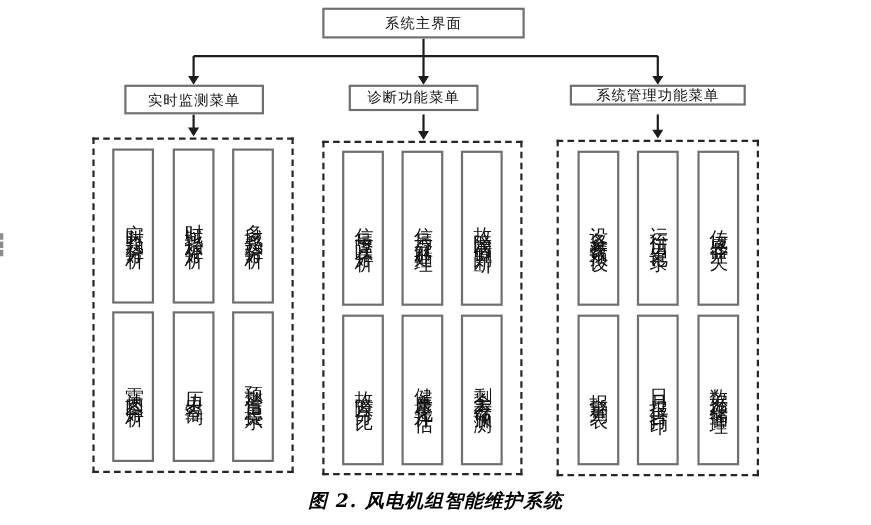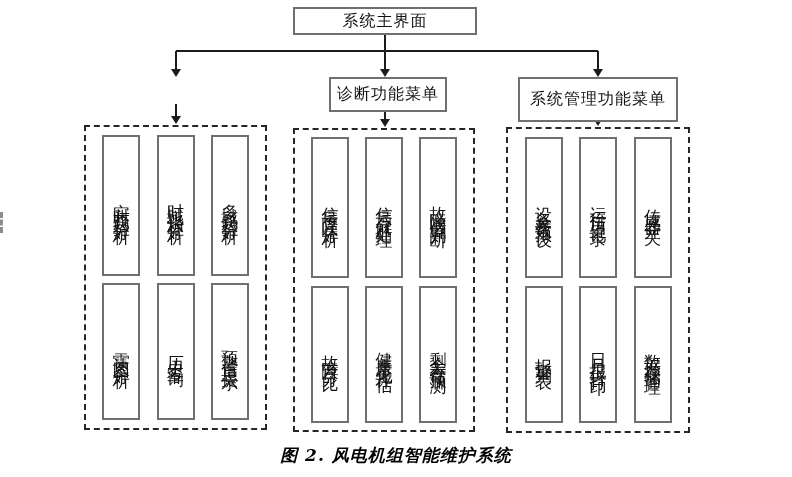--- a/index.html
+++ b/index.html
@@ -28,29 +28,29 @@
   }
   svg.connectors line { stroke: var(--line); stroke-width: 2; }
   svg.connectors polygon { fill: var(--line); }
   .box {
     position: absolute;
     border: 2px solid var(--box_border);
     background: var(--background);
     display: flex;
     align-items: center;
     justify-content: center;
-    font-size: 16px;
+    font-size: 13px;
     letter-spacing: 1px;
     white-space: nowrap;
     color: var(--text);
   }
   .root-box   { left: 293px; top: 7px;  width: 184px; height: 28px; }
   .menu-box-1 { left: 113px; top: 77px; width: 127px; height: 27px; }
-  .menu-box-2 { left: 329px; top: 77px; width: 118px; height: 35px; }
-  .menu-box-3 { left: 518px; top: 77px; width: 160px; height: 45px; font-family: Liberation Serif, serif; }
+  .menu-box-2 { left: 317px; top: 77px; width: 118px; height: 24px; }
+  .menu-box-3 { left: 518px; top: 77px; width: 160px; height: 19px; font-family: Liberation Serif, serif; }
   .panel {
     position: absolute;
     border: 2px dashed var(--dash_border);
     display: flex;
     flex-direction: column;
     justify-content: space-evenly;
     align-items: stretch;
     background: var(--background);
   }
   .panel-1 { left: 84px;  top: 125px; width: 183px; height: 305px; }
@@ -117,20 +117,23 @@
     <line x1="598" y1="104" x2="598" y2="119"></line>
     <polygon points="171,116 181,116 176,124"></polygon>
     <polygon points="380,119 390,119 385,127"></polygon>
     <polygon points="593,118 603,118 598,126"></polygon>
   </svg>
 
   <div class="box root-box">
     <span>系统主界面</span>
   </div>
 
+  <div class="box menu-box-1">
+    <span>实时监测菜单</span>
+  </div>
   <div class="box menu-box-2">
     <span>诊断功能菜单</span>
   </div>
   <div class="box menu-box-3">
     <span>系统管理功能菜单</span>
   </div>
 
   <div class="panel panel-1">
     <div class="prow prow-1">
       <div class="item">实时趋势分析</div>

